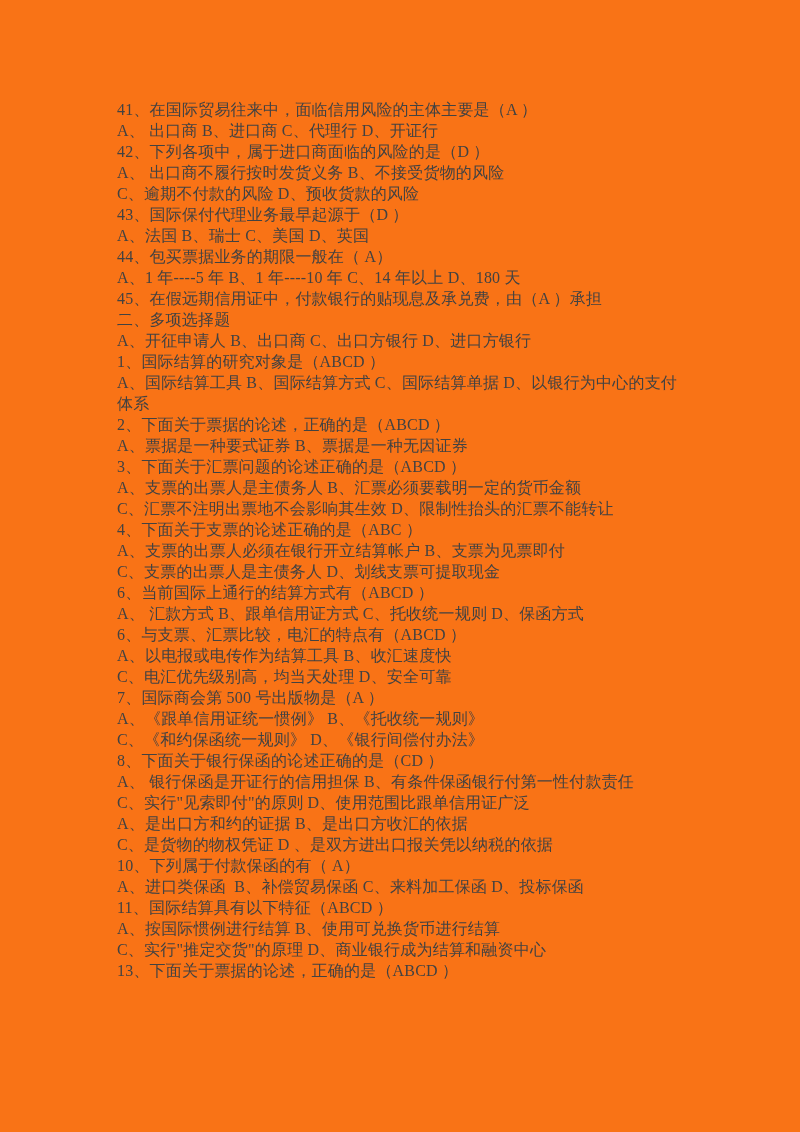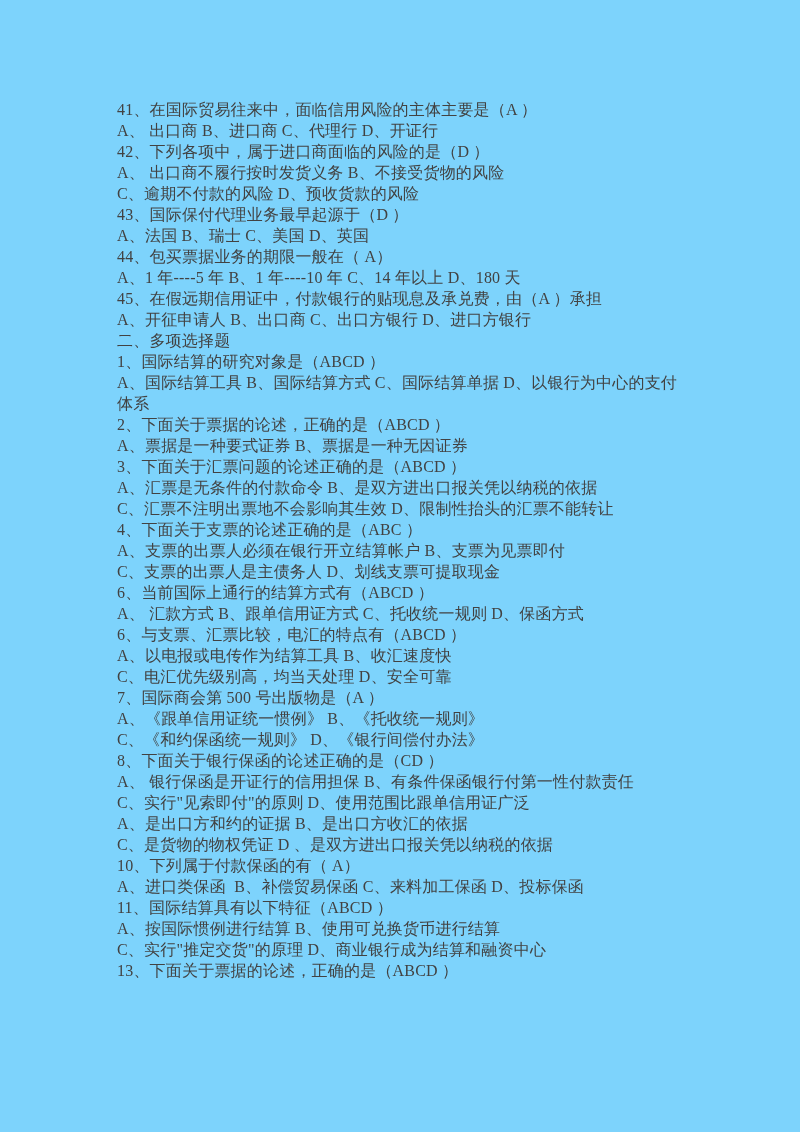--- a/index.html
+++ b/index.html
@@ -4,21 +4,21 @@
 <style>
   html, body {
     margin: 0;
     padding: 0;
     background: #ffffff;
   }
   .page {
     position: relative;
     width: 800px;
     height: 1132px;
-    background: #7dd3fc;
+    background: #f97316;
     overflow: hidden;
     font-family: "Liberation Serif", serif;
   }
   .content {
     position: absolute;
     left: 117px;
     top: 99px;
     width: 600px;
   }
   .line {
@@ -37,29 +37,29 @@
       <div class="line question">41、在国际贸易往来中，面临信用风险的主体主要是（A ）</div>
       <div class="line option">A、 出口商 B、进口商 C、代理行 D、开证行</div>
       <div class="line question">42、下列各项中，属于进口商面临的风险的是（D ）</div>
       <div class="line option">A、 出口商不履行按时发货义务 B、不接受货物的风险</div>
       <div class="line option">C、逾期不付款的风险 D、预收货款的风险</div>
       <div class="line question">43、国际保付代理业务最早起源于（D ）</div>
       <div class="line option">A、法国 B、瑞士 C、美国 D、英国</div>
       <div class="line question">44、包买票据业务的期限一般在（ A）</div>
       <div class="line option">A、1 年----5 年 B、1 年----10 年 C、14 年以上 D、180 天</div>
       <div class="line question">45、在假远期信用证中，付款银行的贴现息及承兑费，由（A ）承担</div>
+      <div class="line heading">二、多项选择题</div>
       <div class="line option">A、开征申请人 B、出口商 C、出口方银行 D、进口方银行</div>
-      <div class="line heading">二、多项选择题</div>
       <div class="line question">1、国际结算的研究对象是（ABCD ）</div>
       <div class="line option">A、国际结算工具 B、国际结算方式 C、国际结算单据 D、以银行为中心的支付</div>
       <div class="line continuation">体系</div>
       <div class="line question">2、下面关于票据的论述，正确的是（ABCD ）</div>
       <div class="line option">A、票据是一种要式证券 B、票据是一种无因证券</div>
       <div class="line question">3、下面关于汇票问题的论述正确的是（ABCD ）</div>
-      <div class="line option">A、汇票是无条件的付款命令 B、是双方进出口报关凭以纳税的依据</div>
+      <div class="line option">A、支票的出票人是主债务人 B、汇票必须要载明一定的货币金额</div>
       <div class="line option">C、汇票不注明出票地不会影响其生效 D、限制性抬头的汇票不能转让</div>
       <div class="line question">4、下面关于支票的论述正确的是（ABC ）</div>
       <div class="line option">A、支票的出票人必须在银行开立结算帐户 B、支票为见票即付</div>
       <div class="line option">C、支票的出票人是主债务人 D、划线支票可提取现金</div>
       <div class="line question">6、当前国际上通行的结算方式有（ABCD ）</div>
       <div class="line option">A、 汇款方式 B、跟单信用证方式 C、托收统一规则 D、保函方式</div>
       <div class="line question">6、与支票、汇票比较，电汇的特点有（ABCD ）</div>
       <div class="line option">A、以电报或电传作为结算工具 B、收汇速度快</div>
       <div class="line option">C、电汇优先级别高，均当天处理 D、安全可靠</div>
       <div class="line question">7、国际商会第 500 号出版物是（A ）</div>

